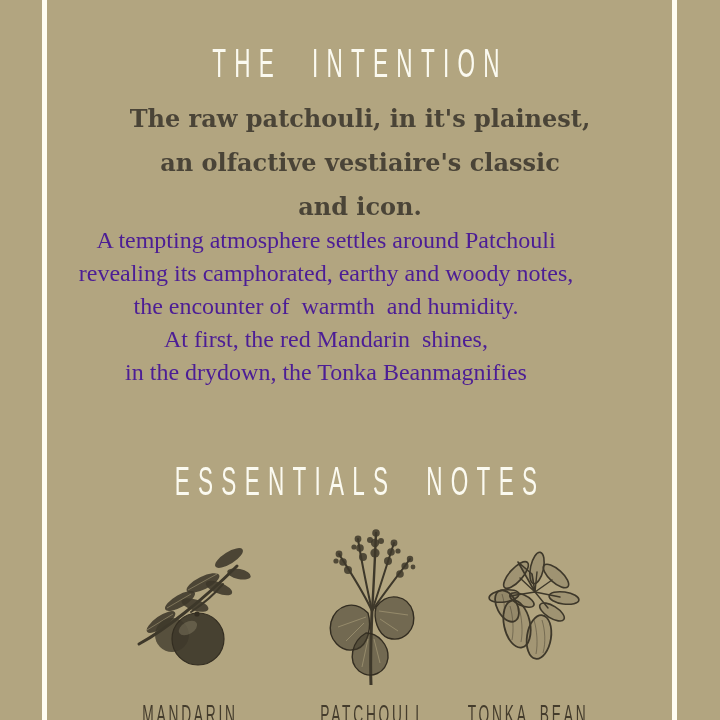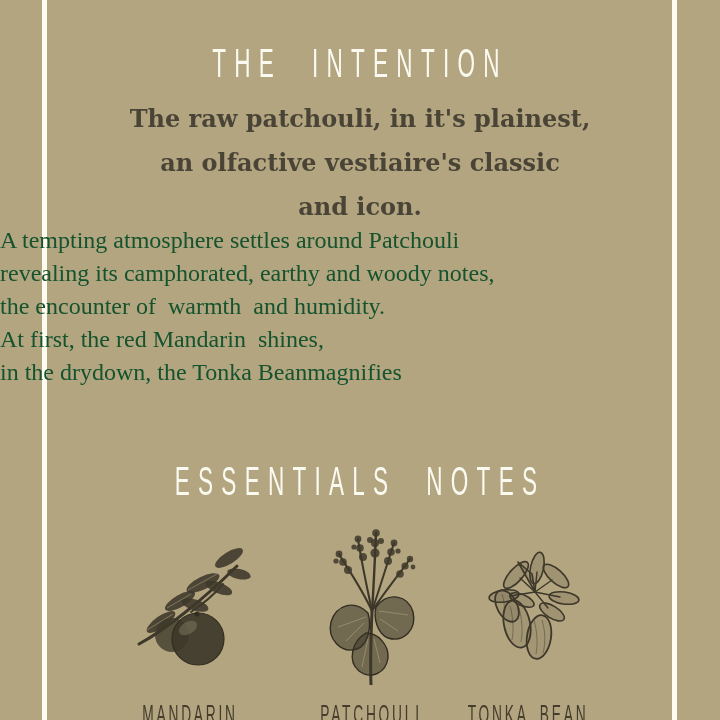--- a/index.html
+++ b/index.html
@@ -44,22 +44,22 @@
     font-weight: 700;
     font-size: 25px; line-height: 44px;
     white-space: pre-wrap;
     transform: scaleX(0.96);
     transform-origin: 50% 0;
   }
 
   
   .body-copy {
     position: absolute; top: 224px; left: 0; width: 652px;
-    text-align: left;
-    color: #14532d;
+    text-align: center;
+    color: #4c1d95;
     font-family: "Liberation Serif", serif;
     font-size: 24px; line-height: 33px;
     white-space: pre-wrap;
   }
 
   
   .illo { position: absolute; }
   .illo-mandarin  { left: 133px; top: 542px; }
   .illo-patchouli { left: 324px; top: 527px; }
   .illo-tonka     { left: 480px; top: 548px; }

